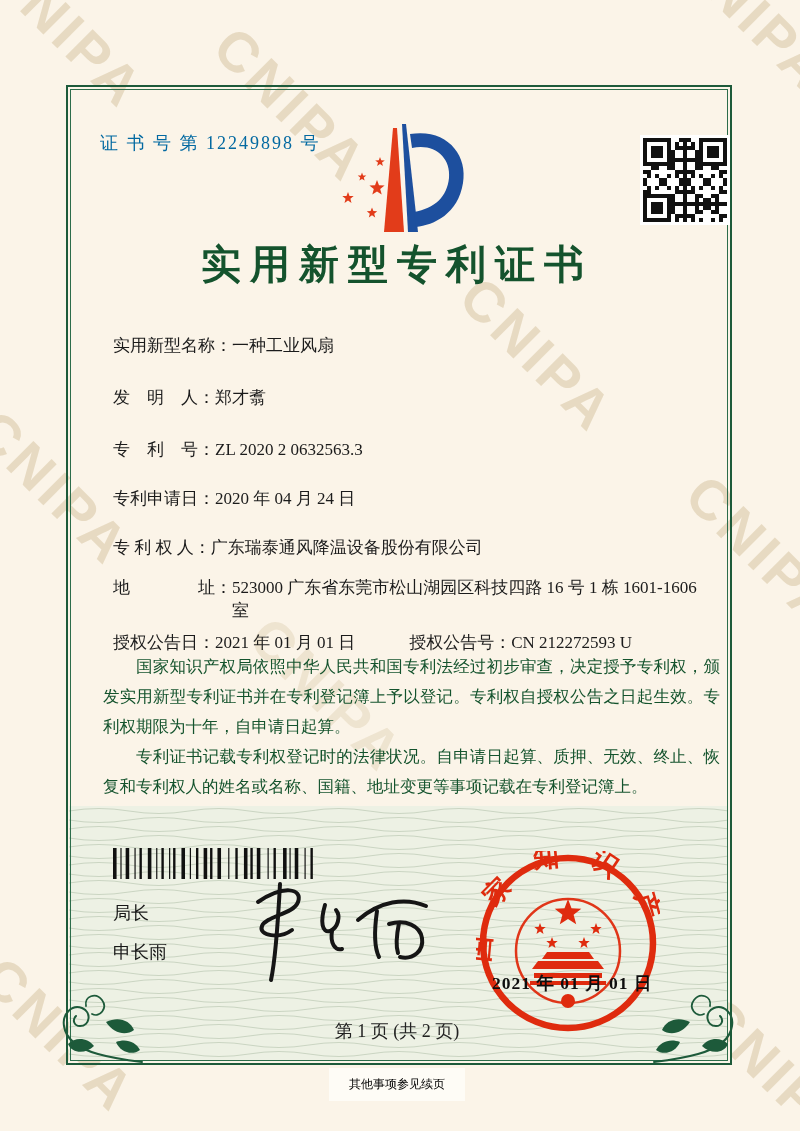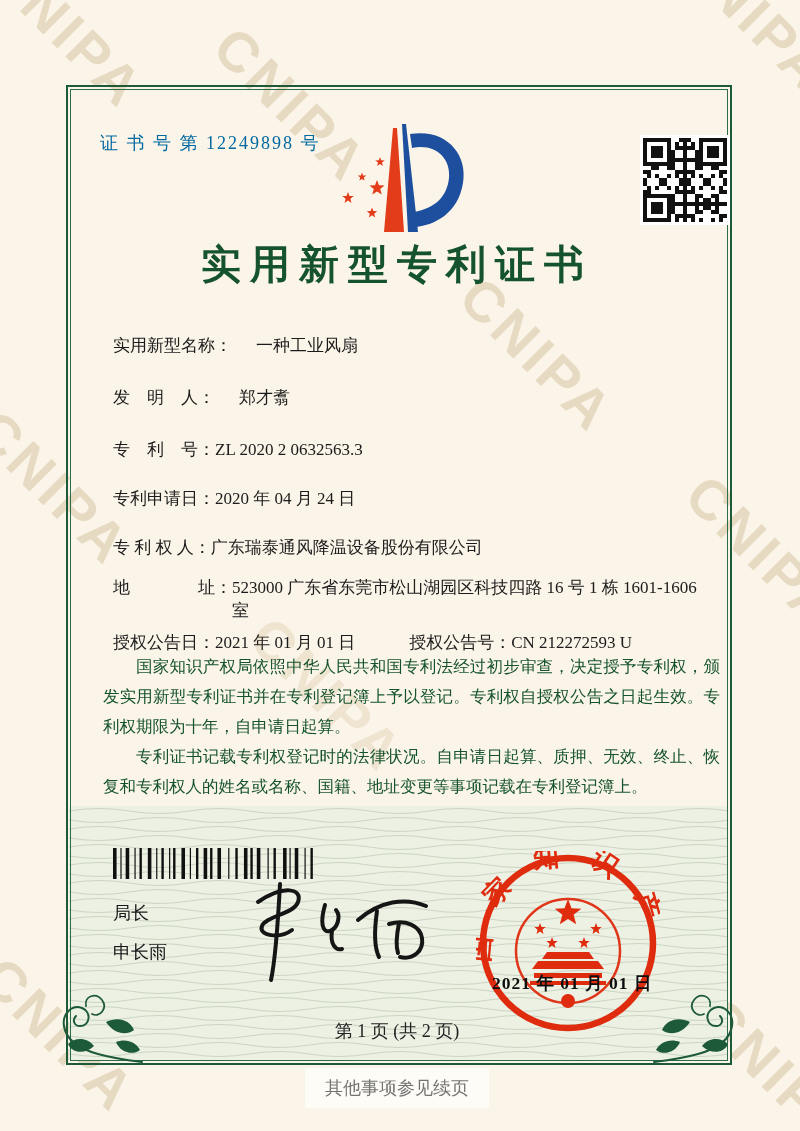--- a/index.html
+++ b/index.html
@@ -14,36 +14,36 @@
   .band svg{position:absolute;left:0;top:0;}
   .cert-no{position:absolute;left:100px;top:131px;font-size:18px;letter-spacing:2px;color:#0369a1;z-index:3;}
   .logo{position:absolute;left:332px;top:120px;z-index:3;}
   .qr{position:absolute;left:640px;top:135px;background:#fff;padding:3px;line-height:0;z-index:3;}
   .title{position:absolute;left:66px;top:237px;width:662px;text-align:center;font-size:40px;
          font-weight:700;letter-spacing:9px;color:#14532d;z-index:3;}
   .fields{position:absolute;left:113px;top:334px;width:602px;font-size:17px;z-index:3;}
   .frow{display:flex;line-height:23px;}
   .flabel{flex:none;white-space:pre;}
   .fvalue{flex:1;}
-  .mb29{margin-bottom:29px;gap:24px;} .mb26{margin-bottom:26px;} .mb17{margin-bottom:17px;} .mb9{margin-bottom:9px;}
+  .mb29{margin-bottom:29px;} .mb26{margin-bottom:26px;} .mb17{margin-bottom:17px;} .mb9{margin-bottom:9px;}
   .pair2{margin-left:54px;display:flex;}
   .body-text{position:absolute;left:103px;top:652px;width:617px;font-size:16.5px;line-height:30px;
              text-align:justify;color:#14532d;z-index:3;}
   .body-text p{margin:0;text-indent:2em;}
   .barcode{position:absolute;left:113px;top:848px;z-index:3;line-height:0;}
   .officer{position:absolute;left:113px;top:901px;z-index:3;font-size:18px;color:#161616;
            font-family:"Liberation Sans","DejaVu Sans",sans-serif;}
   .officer-name{margin-top:15px;}
   .signature{position:absolute;left:228px;top:872px;z-index:3;line-height:0;}
   .seal{position:absolute;left:476px;top:851px;z-index:4;line-height:0;}
   .seal-date{position:absolute;left:492px;top:971px;z-index:5;font-size:17.5px;font-weight:700;
              color:#0e0e0e;letter-spacing:1px;}
   .page-no{position:absolute;left:66px;top:1019px;width:662px;text-align:center;font-size:18px;color:#222;z-index:3;}
   .note{position:absolute;left:66px;top:1068px;width:662px;text-align:center;z-index:3;}
-  .note span{display:inline-block;background:#fefcf6;padding:8px 20px;font-size:18px;color:#737373;}
+  .note span{display:inline-block;background:#fefcf6;padding:8px 20px;font-size:12px;color:#000000;}
   .flourish{position:absolute;z-index:3;line-height:0;}
   #fl-left{left:56px;top:992px;}
   #fl-right{left:652px;top:992px;transform:scaleX(-1);}
 </style>
 </head>
 <body>
 
 <div class="page">
 
   <div class="wm" style="left:-28px;top:-2px">CNIPA</div>

